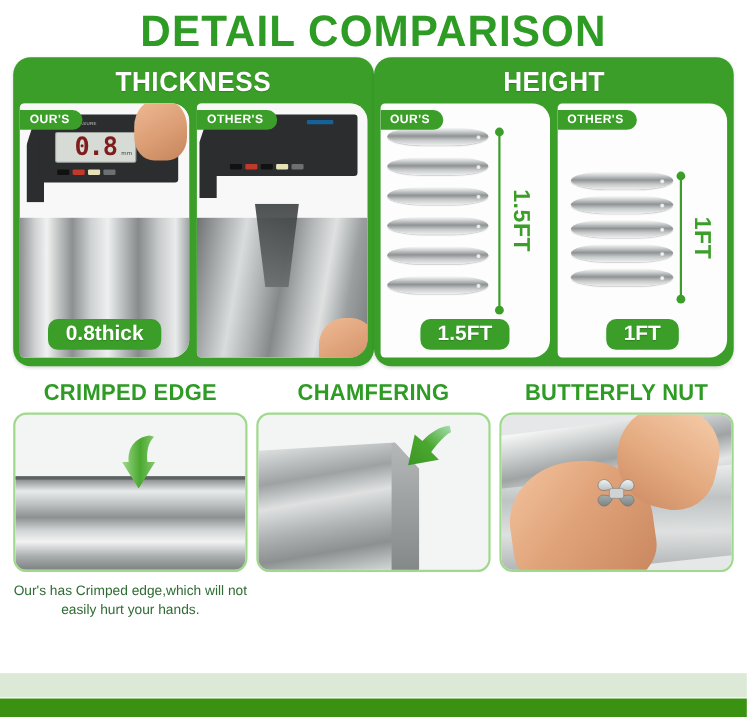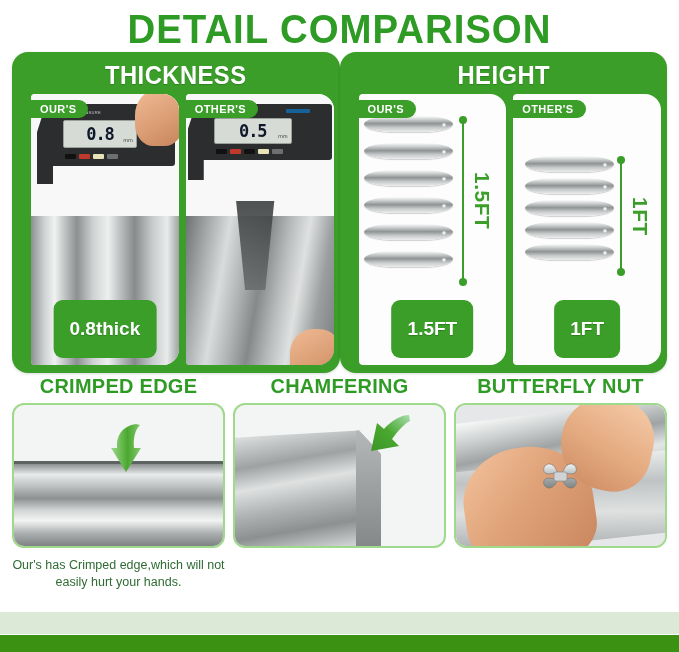--- a/index.html
+++ b/index.html
@@ -22,21 +22,21 @@
     height:52px;
     line-height:48px;
     transform:scaleX(0.96);
     text-shadow:0 1px 0 rgba(255,255,255,.6);
   }
 
   
   .compare-row {
     display:flex;
     padding:0 12px;
-    height:321px;
+    height:281px;
   }
   .compare-panel {
     flex:1;
     background:#3a9e28;
     border-radius:16px;
     padding:6px 6px 8px 6px;
     display:flex;
     flex-direction:column;
     box-shadow:0 1px 3px rgba(0,0,0,.15);
   }
@@ -44,21 +44,21 @@
     color:#ffffff;
     font-size:25px;
     font-weight:bold;
     text-align:center;
     letter-spacing:.5px;
     line-height:34px;
     height:36px;
     transform:scaleX(0.95);
     text-shadow:0 1px 1px rgba(0,0,0,.18);
   }
-  .panel-cards { flex:1; display:flex; gap:7px;margin-left:13px; }
+  .panel-cards { flex:1; display:flex; gap:7px; }
 
   .spec-card {
     flex:1;
     background:#fdfdfd;
     border-radius:4px 16px 16px 4px;
     position:relative;
     overflow:hidden;
   }
   .spec-card.right { border-radius:4px 16px 16px 4px; }
 
@@ -77,21 +77,21 @@
 
   .value-pill {
     position:absolute;
     bottom:7px;
     left:50%;
     transform:translateX(-50%);
     background:#3a9e28;
     color:#fff;
     font-weight:bold;
     font-size:19px;
-    padding:18px 16px;
+    padding:3px 16px;
     border-radius:9px;
     z-index:6;
     white-space:nowrap;
     text-shadow:0 1px 1px rgba(0,0,0,.2);
     text-align:right;
   }
 
   .photo {
     position:absolute;
     inset:0;
@@ -134,22 +134,22 @@
     background:#d6dbd6;
     border:1px solid #9aa09a;
     border-radius:2px;
     display:flex;
     align-items:center;
     justify-content:center;
   }
   .lcd-val {
     font-family:"DejaVu Sans Mono", monospace;
     font-weight:bold;
-    color:#0f172a;
-    font-size:17px;
+    color:#7f1d1d;
+    font-size:23px;
     letter-spacing:-1px;
   }
   .lcd-unit {
     font-family:"DejaVu Sans", sans-serif;
     font-size:5px;
     color:#3a3d3a;
     position:absolute;
     right:3px;
     bottom:4px;
   }
@@ -216,21 +216,21 @@
     font-size:21px;
     writing-mode:vertical-rl;
     letter-spacing:.5px;
     white-space:nowrap;
   }
 
   
   .feature-row {
     display:flex;
     gap:8px;
-    padding:0 12px 0 12px;
+    padding:12px 12px 0 12px;
     height:235px;
   }
   .feature {
     flex:1;
     display:flex;
     flex-direction:column;
   }
   .feature-title {
     text-align:center;
     color:#2e9b25;
@@ -370,24 +370,20 @@
 
       <div class="spec-card right">
         <div class="owner-pill">OTHER'S</div>
         <div class="photo">
           <div class="caliper-top"></div>
           <div class="caliper-bg alt"></div>
           <div class="caliper-jaw" style="left:2px;top:16px;width:16px;height:70px;clip-path:polygon(40% 0,100% 6%,100% 100%,0 100%,0 28%);"></div>
           <div class="caliper-body" style="left:14px;top:10px;width:132px;height:56px;"></div>
           <div class="brand-strip" style="left:100px;top:15px;width:24px;"></div>
           <div class="brand-text" style="left:46px;top:15px;">MEASURE</div>
-          <div class="lcd" style="left:28px;top:24px;width:78px;height:26px;">
-            <span class="lcd-val">0.5</span>
-            <span class="lcd-unit">mm</span>
-          </div>
           <div class="btn-row" style="left:30px;top:55px;">
             <span class="mini-btn dark"></span>
             <span class="mini-btn red"></span>
             <span class="mini-btn dark"></span>
             <span class="mini-btn cream"></span>
             <span class="mini-btn grey"></span>
           </div>
           <div class="finger" style="right:-8px;bottom:-18px;width:52px;height:54px;"></div>
         </div>
       </div>

